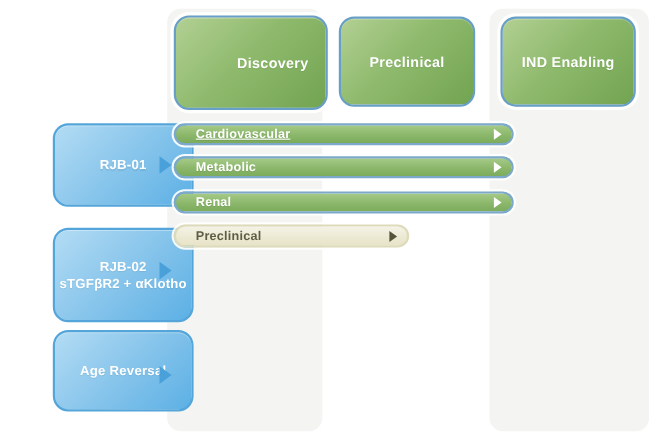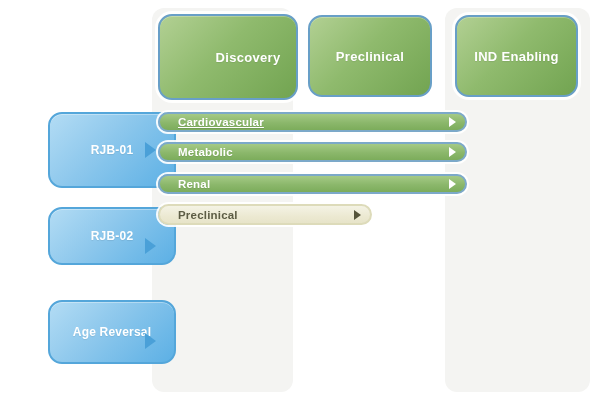--- a/index.html
+++ b/index.html
@@ -64,22 +64,22 @@
     color: #ffffff;
     font-size: 12px;
     font-weight: bold;
     line-height: 16px;
     letter-spacing: 0.2px;
     text-align: center;
     text-shadow: 0 1px 1px rgba(0,0,0,0.08);
     margin-left: 36px;
   }
   #program-1 { top: 112px; height: 76px; }
-  #program-2 { top: 207px; height: 58px; text-align: center; }
-  #program-3 { top: 300px; height: 64px; }
+  #program-2 { top: 207px; height: 86px; text-align: center; }
+  #program-3 { top: 300px; height: 74px; }
   .program-line2 { display: block; }
 
   
   .flow-arrow {
     position: absolute;
     left: 145px;
     width: 0;
     height: 0;
     border-top: 8px solid transparent;
     border-bottom: 8px solid transparent;
@@ -159,20 +159,21 @@
   </div>
   <div id="stage-ind" class="stage-box">
     <span>IND Enabling</span>
   </div>
 
   <div id="program-1" class="program-box">
     <span>RJB-01</span>
   </div>
   <div id="program-2" class="program-box">
     <span>RJB-02</span>
+    <span class="program-line2">sTGFβR2 + αKlotho</span>
   </div>
   <div id="program-3" class="program-box">
     <span>Age Reversal</span>
     <span class="program-line2"></span>
   </div>
 
   <div id="flow-arrow-1" class="flow-arrow"></div>
   <div id="flow-arrow-2" class="flow-arrow"></div>
   <div id="flow-arrow-3" class="flow-arrow"></div>
 

